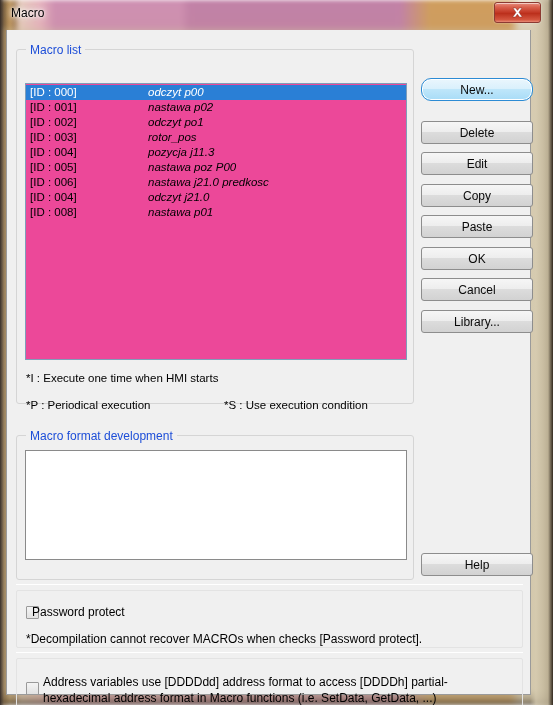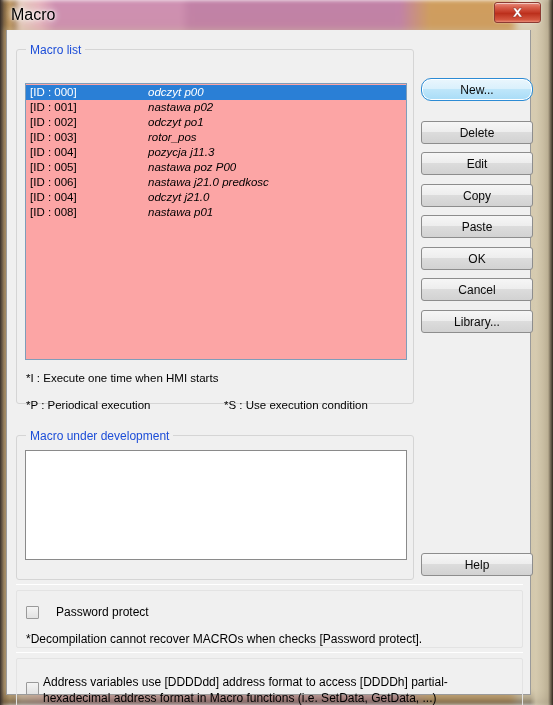--- a/index.html
+++ b/index.html
@@ -67,21 +67,21 @@
 
   
   #titlebar {
     position: absolute;
     left: 0; top: 0;
     width: 553px; height: 30px;
   }
   #title-text {
     position: absolute;
     left: 11px; top: 6px;
-    font-size: 16px;
+    font-size: 12px;
     color: #000;
     text-shadow: 0 0 3px rgba(255,255,255,0.95), 0 0 6px rgba(255,255,255,0.9),
                  0 0 9px rgba(255,255,255,0.7);
     white-space: nowrap;
   }
   #close-button {
     position: absolute;
     left: 494px; top: 2px;
     width: 47px; height: 21px;
     border: 1px solid #8c3a32;
@@ -124,21 +124,21 @@
   }
 
   #group-macro-list { left: 9px; top: 19px; width: 398px; height: 355px; }
   #group-macro-dev  { left: 9px; top: 405px; width: 398px; height: 145px; }
 
   
   #macro-listbox {
     position: absolute;
     left: 18px; top: 53px;
     width: 382px; height: 277px;
-    background: #fca5a5;
+    background: #ec4899;
     border: 1px solid #7f9db9;
     overflow: hidden;
     padding-top: 1px;
   }
   .list-row {
     height: 15px;
     line-height: 15px;
     font-size: 11.5px;
     color: #000;
     display: flex;
@@ -224,21 +224,21 @@
     cursor: pointer;
   }
   #cb-password { left: 19px; top: 576px; }
   #cb-address  { left: 19px; top: 652px; }
 
   .opt-label {
     position: absolute;
     font-size: 12px;
     color: #000;
   }
-  #lbl-password { left: 49px; top: 575px; white-space: nowrap; }
+  #lbl-password { left: 25px; top: 575px; white-space: nowrap; }
   #lbl-decompile { left: 19px; top: 602px; white-space: nowrap; }
   #lbl-address { left: 36px; top: 644px; width: 470px; line-height: 16px; }
 </style>
 </head>
 <body>
 
 <div id="window">
 
   <div id="glass-backdrop"></div>
   <div id="frame-tint"></div>
@@ -295,21 +295,21 @@
           <span class="list-id">[ID : 008]</span>
           <span class="list-name">nastawa p01</span>
         </div>
       </div>
 
     <div class="legend" id="legend-i">*I : Execute one time when HMI starts</div>
     <div class="legend" id="legend-p">*P : Periodical execution</div>
     <div class="legend" id="legend-s">*S : Use execution condition</div>
 
     <div class="groupbox" id="group-macro-dev">
-      <span class="group-label">Macro under development</span>
+      <span class="group-label">Macro format development</span>
     </div>
     <div id="macro-dev-box"></div>
 
     <div id="button-column">
         <div class="btn focused" style="top: 48px; border-radius: 10px;">New...</div>
         <div class="btn" style="top: 91px;">Delete</div>
         <div class="btn" style="top: 122px;">Edit</div>
         <div class="btn" style="top: 154px;">Copy</div>
         <div class="btn" style="top: 185px;">Paste</div>
         <div class="btn" style="top: 217px;">OK</div>

